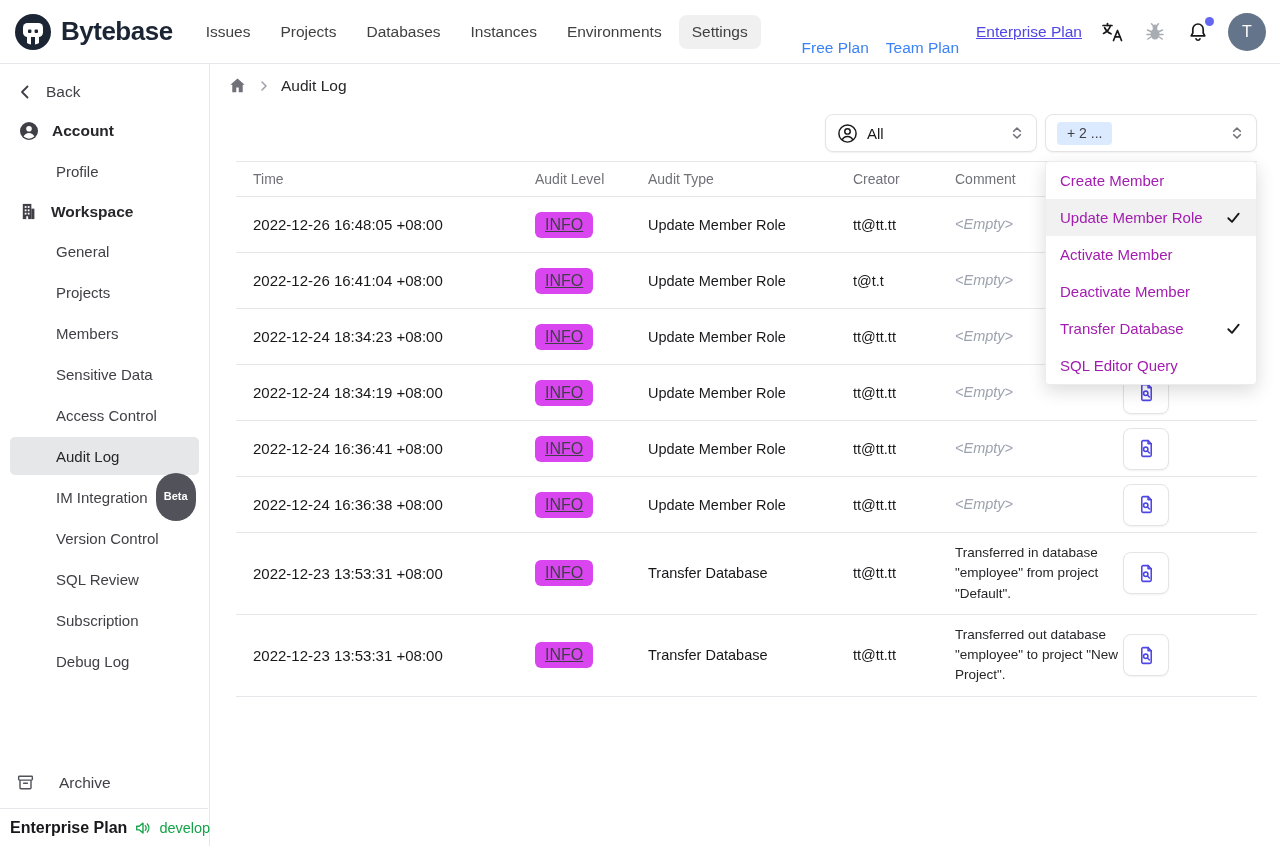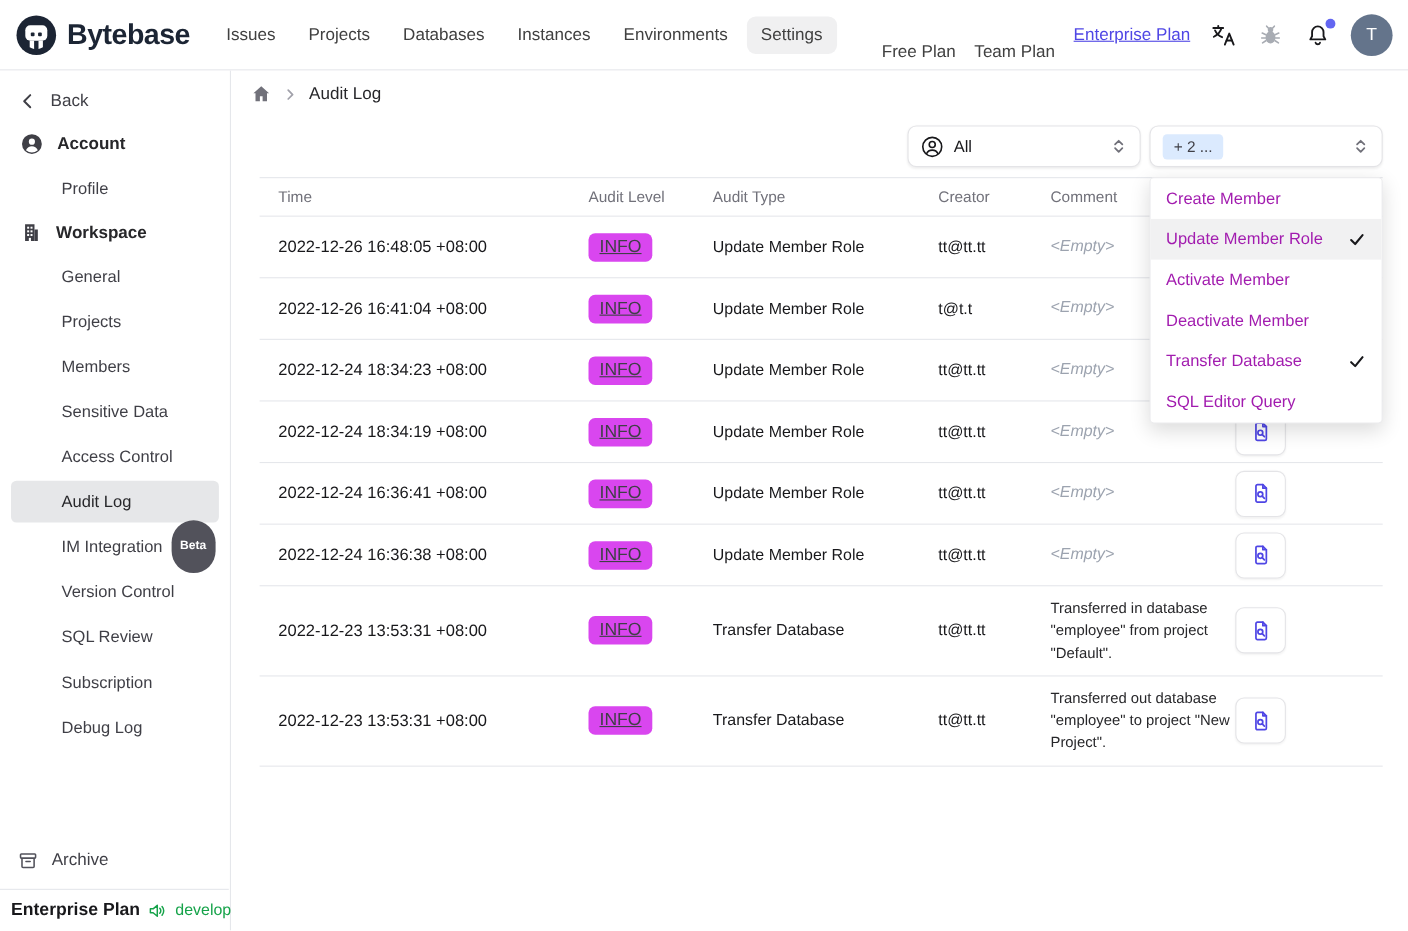--- a/index.html
+++ b/index.html
@@ -11,41 +11,41 @@
 
   
   .topnav { position:absolute; top:0; left:0; right:0; height:64px; background:#fff;
     border-bottom:1px solid #e5e7eb; display:flex; align-items:center; z-index:40; }
   .brand { display:flex; align-items:center; gap:9px; padding-left:14px; cursor:pointer; }
   .brand-word { font-size:26px; font-weight:bold; color:#1c2534; letter-spacing:-0.5px;text-align:center; }
   .nav-links { display:flex; align-items:center; gap:4px; margin-left:20px; }
   .nav-link { font-size:15.5px; color:#404040; font-weight:500; padding:8px 13px; border-radius:8px; cursor:pointer; white-space:nowrap; }
   .nav-link.active { background:#f0f0f1; }
   .topnav-right { margin-left:auto; display:flex; align-items:center; gap:17px; padding-right:14px; }
-  .plan-text { font-size:15.5px; color:#404040; font-weight:500; white-space:nowrap;margin-top:32px; }
+  .plan-text { font-size:15.5px; color:#3b82f6; font-weight:500; white-space:nowrap;margin-top:32px; }
   .plan-link { font-size:15.5px; color:#4f46e5; font-weight:500; text-decoration:underline; cursor:pointer; white-space:nowrap; }
   .icon-btn { position:relative; width:26px; height:26px; display:flex; align-items:center; justify-content:center; cursor:pointer; }
   .bell-dot { position:absolute; top:-2px; right:-3px; width:9px; height:9px; border-radius:50%; background:#6366f1; }
   .avatar { width:38px; height:38px; border-radius:50%; background:#64748b; color:#fff;
     display:flex; align-items:center; justify-content:center; font-size:16px; cursor:pointer; }
 
   
   .sidebar { position:absolute; top:64px; left:0; width:210px; bottom:0; background:#fff;
     border-right:1px solid #e5e7eb; padding-top:14px; }
   .side-back { display:flex; align-items:center; gap:12px; padding:5px 16px; margin-bottom:10px;
     font-size:15.5px; color:#3f3f46; cursor:pointer; }
   .side-section-title { display:flex; align-items:center; gap:13px; padding:5px 16px 5px 19px;
     font-size:15.5px; font-weight:600; color:#27272a; margin-top:7px; margin-bottom:6px; }
   .side-item { display:flex; align-items:center; height:38px; margin:0 10px 3px 10px; padding-left:46px;
     font-size:15px; color:#3f3f46; border-radius:5px; cursor:pointer; }
   .side-item.active { background:#e6e7e9; color:#27272a; }
   .beta-badge { margin-left:8px; background:#52525b; color:#fff; font-size:11px; font-weight:bold;
     padding:17px 8px; border-radius:999px; line-height:1.2; }
-  .side-archive { position:absolute; bottom:47px; left:0; right:1px; display:flex; 
-    gap:12px; padding:7px 16px; font-size:15.5px; color:#3f3f46; cursor:pointer; background:#fff; }
+  .side-archive { position:absolute; bottom:47px; left:0; right:1px; display:flex; align-items:center;
+    gap:24px; padding:7px 16px; font-size:15.5px; color:#3f3f46; cursor:pointer; background:#fff; }
   .side-footer { position:absolute; bottom:0; left:0; right:1px; height:38px; border-top:1px solid #e5e7eb;
     display:flex; align-items:center; gap:7px; padding:0 10px; background:#fff; }
   .footer-plan { font-size:16px; font-weight:bold; color:#18181b; white-space:nowrap; }
   .footer-env { font-size:14.5px; color:#16a34a; white-space:nowrap; }
 
   
   .content { position:absolute; top:64px; left:210px; right:0; bottom:0; background:#fff; }
   .breadcrumb { position:absolute; top:12px; left:18px; display:flex; align-items:center; gap:10px; }
   .breadcrumb-title { font-size:15.5px; font-weight:500; color:#27272a; }
 

